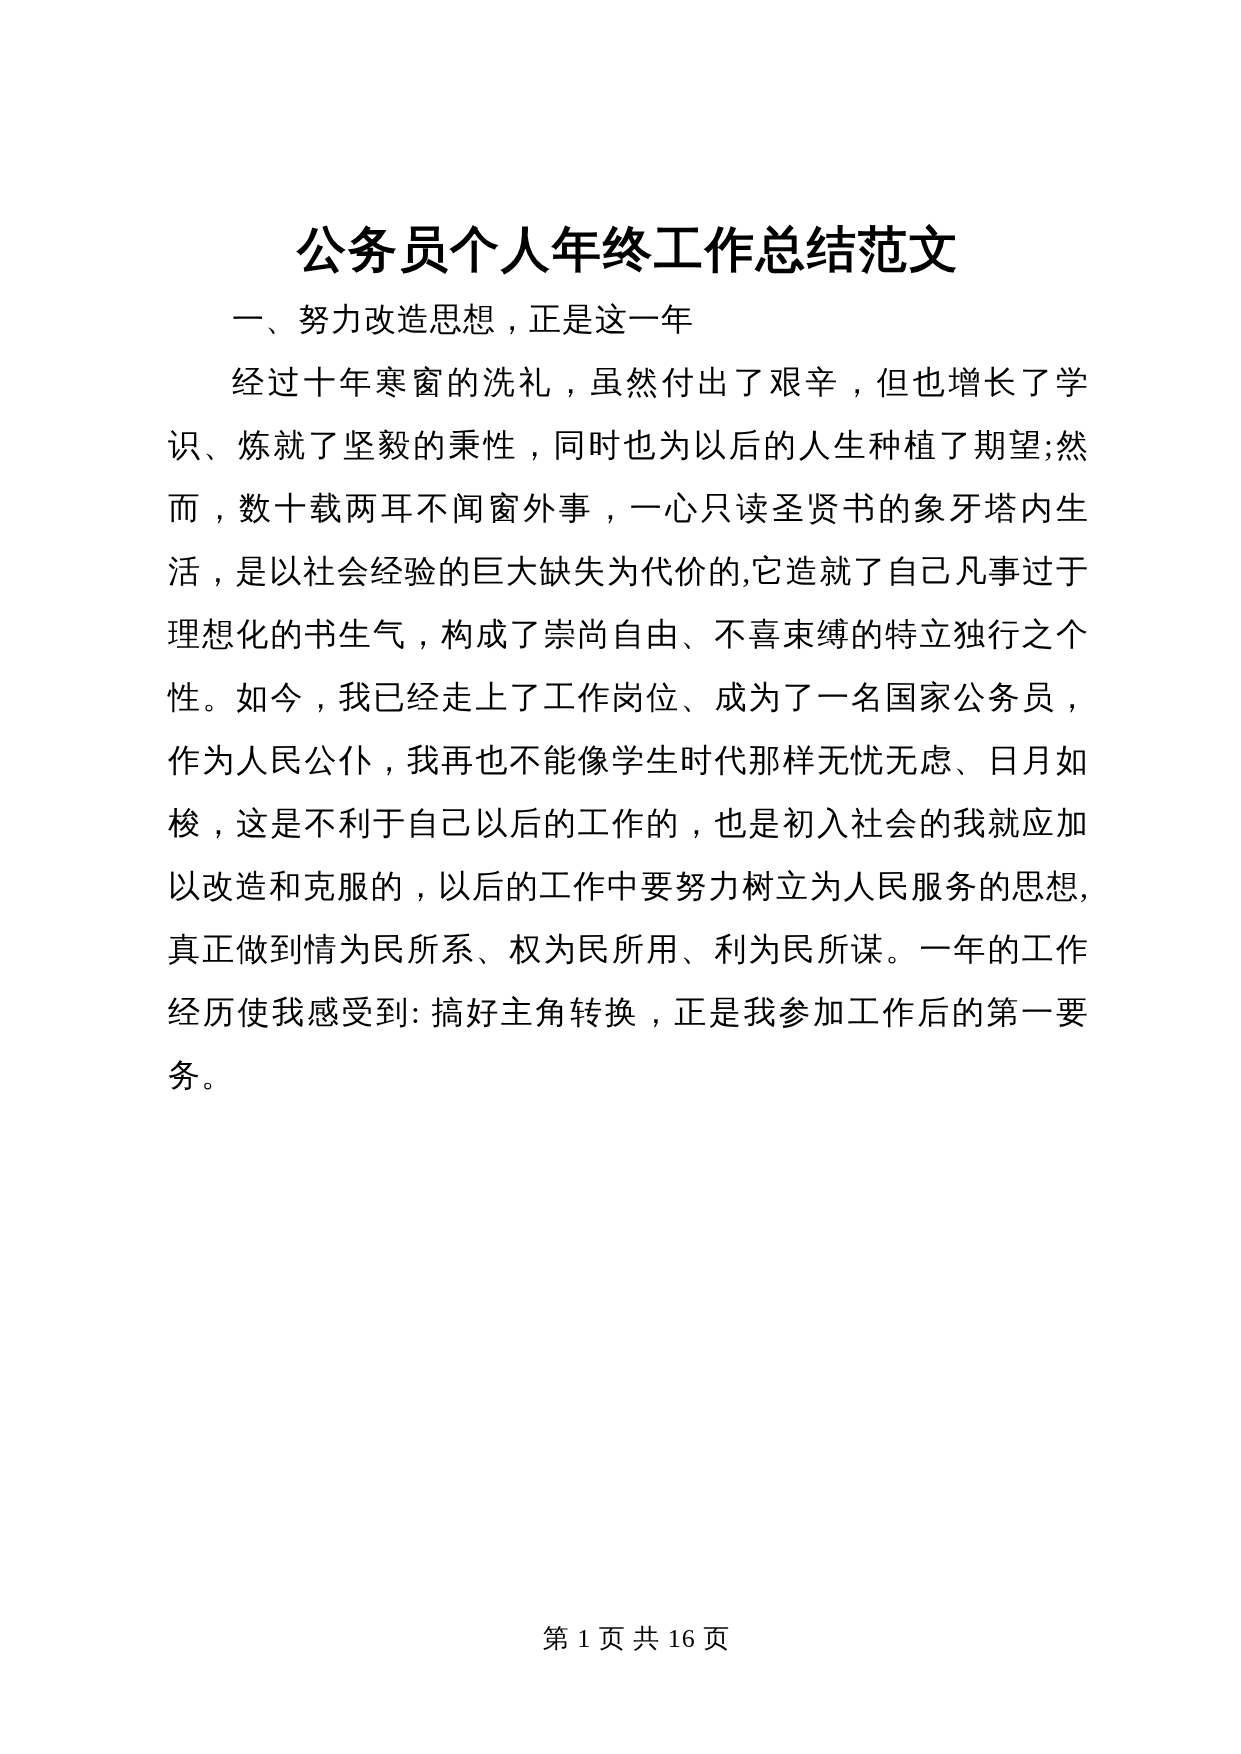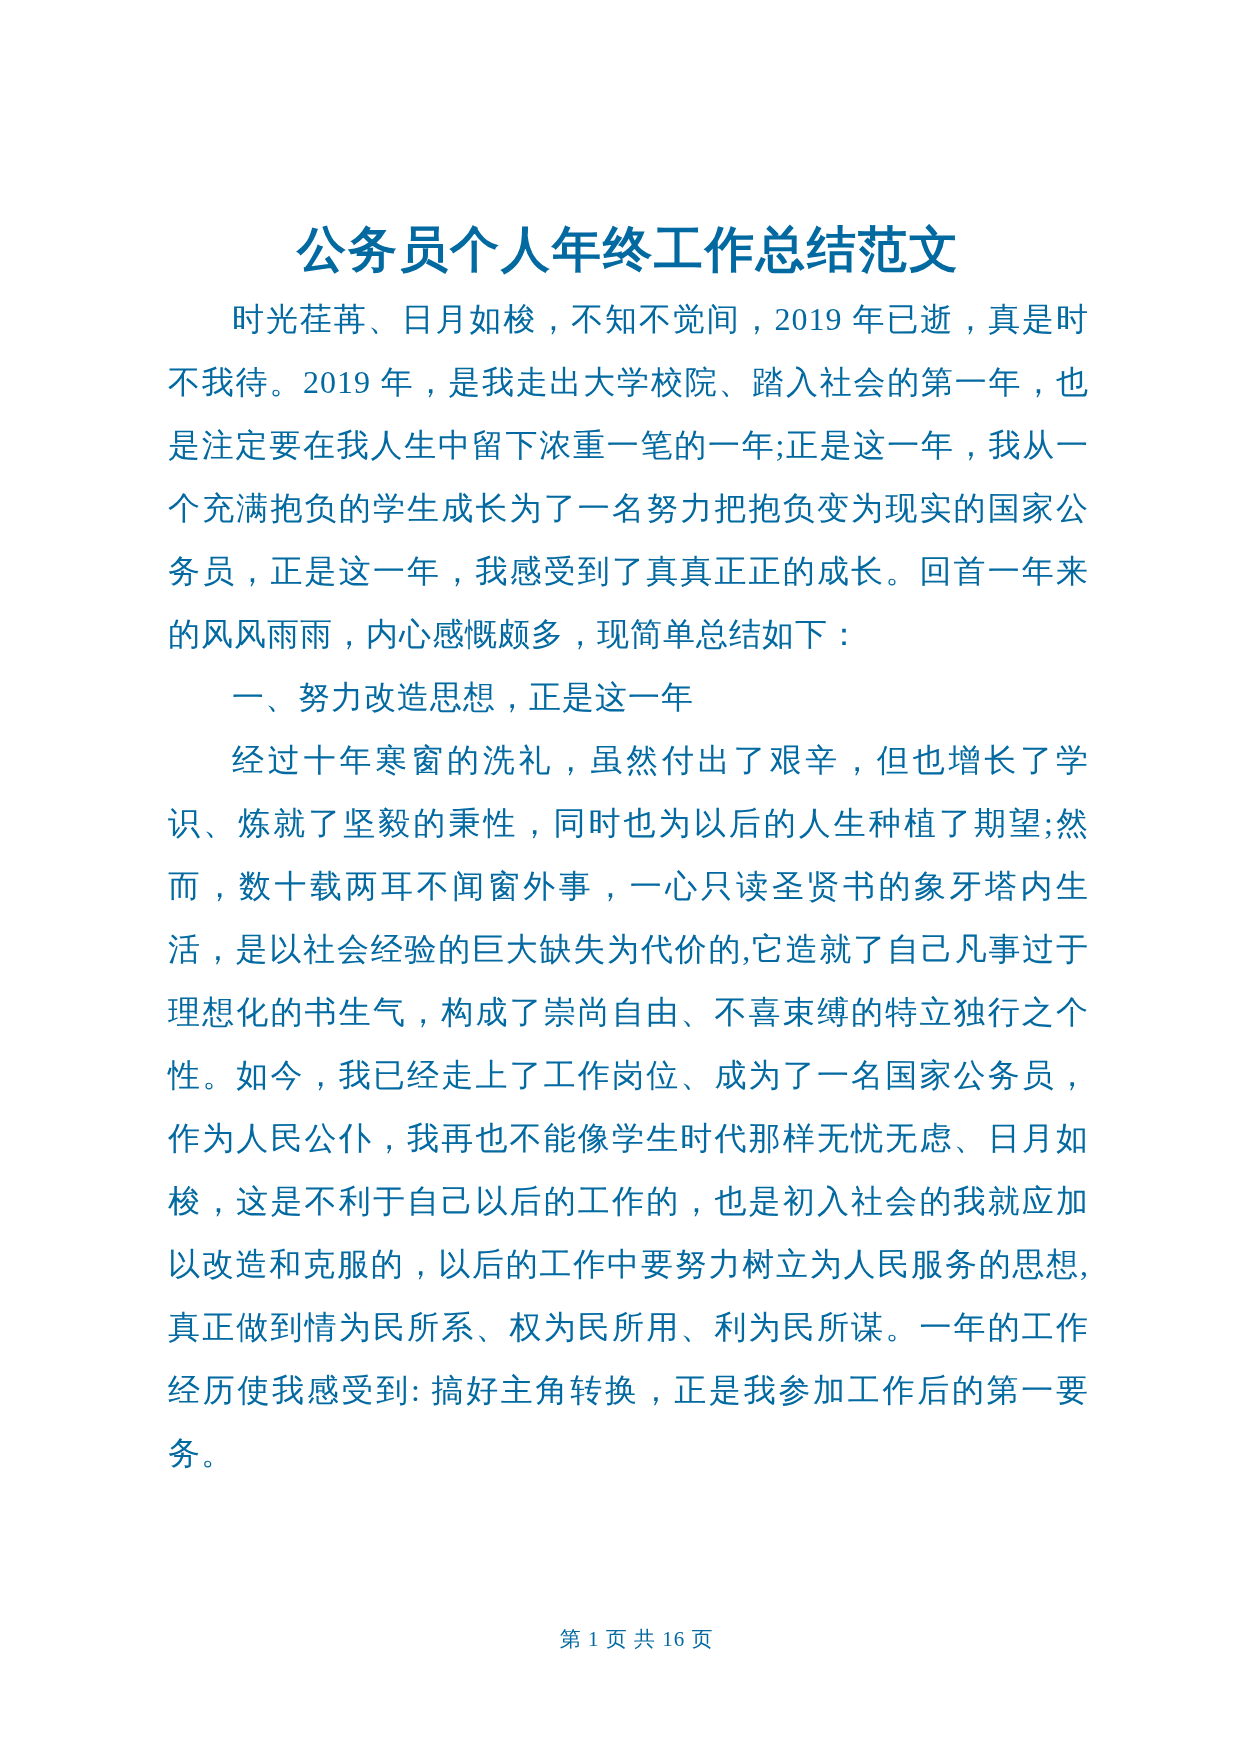--- a/index.html
+++ b/index.html
@@ -6,21 +6,21 @@
     margin: 0;
     padding: 0;
     background: #ffffff;
   }
   .page {
     position: relative;
     width: 1241px;
     height: 1754px;
     margin: 0 auto;
     background: #ffffff;
-    color: #0369a1;
+    color: #000000;
     font-family: "Liberation Serif", "DejaVu Serif", serif;
     box-sizing: border-box;
     padding: 218px 152px 0 168px;
     overflow: hidden;
   }
   .doc-title {
     margin: 0 0 6px 0;
     font-size: 49px;
     font-weight: bold;
     line-height: 64px;
@@ -36,34 +36,33 @@
     text-justify: inter-character;
     text-indent: 2em;
     letter-spacing: 1px;
   }
   .page-footer {
     position: absolute;
     left: 0;
     right: 16px;
     bottom: 98px;
     text-align: center;
-    font-size: 21px;
+    font-size: 26px;
     line-height: 34px;
     letter-spacing: 1px;
     padding-left: 48px;
   }
 </style>
 </head>
 <body>
 
 <div class="page">
   <h1 class="doc-title">公务员个人年终工作总结范文</h1>
 
 
-  <p class="para">时光荏苒、日月如梭，不知不觉间，2019 年已逝，真是时不我待。2019 年，是我走出大学校院、踏入社会的第一年，也是注定要在我人生中留下浓重一笔的一年;正是这一年，我从一个充满抱负的学生成长为了一名努力把抱负变为现实的国家公务员，正是这一年，我感受到了真真正正的成长。回首一年来的风风雨雨，内心感慨颇多，现简单总结如下：</p>
 
   <p class="para">一、努力改造思想，正是这一年</p>
 
   <p class="para">经过十年寒窗的洗礼，虽然付出了艰辛，但也增长了学识、炼就了坚毅的秉性，同时也为以后的人生种植了期望;然而，数十载两耳不闻窗外事，一心只读圣贤书的象牙塔内生活，是以社会经验的巨大缺失为代价的,它造就了自己凡事过于理想化的书生气，构成了崇尚自由、不喜束缚的特立独行之个性。如今，我已经走上了工作岗位、成为了一名国家公务员，作为人民公仆，我再也不能像学生时代那样无忧无虑、日月如梭，这是不利于自己以后的工作的，也是初入社会的我就应加以改造和克服的，以后的工作中要努力树立为人民服务的思想,真正做到情为民所系、权为民所用、利为民所谋。一年的工作经历使我感受到: 搞好主角转换，正是我参加工作后的第一要务。</p>
 
 
   <div class="page-footer">第 1 页  共 16 页</div>
 </div>
 
 </body></html>

